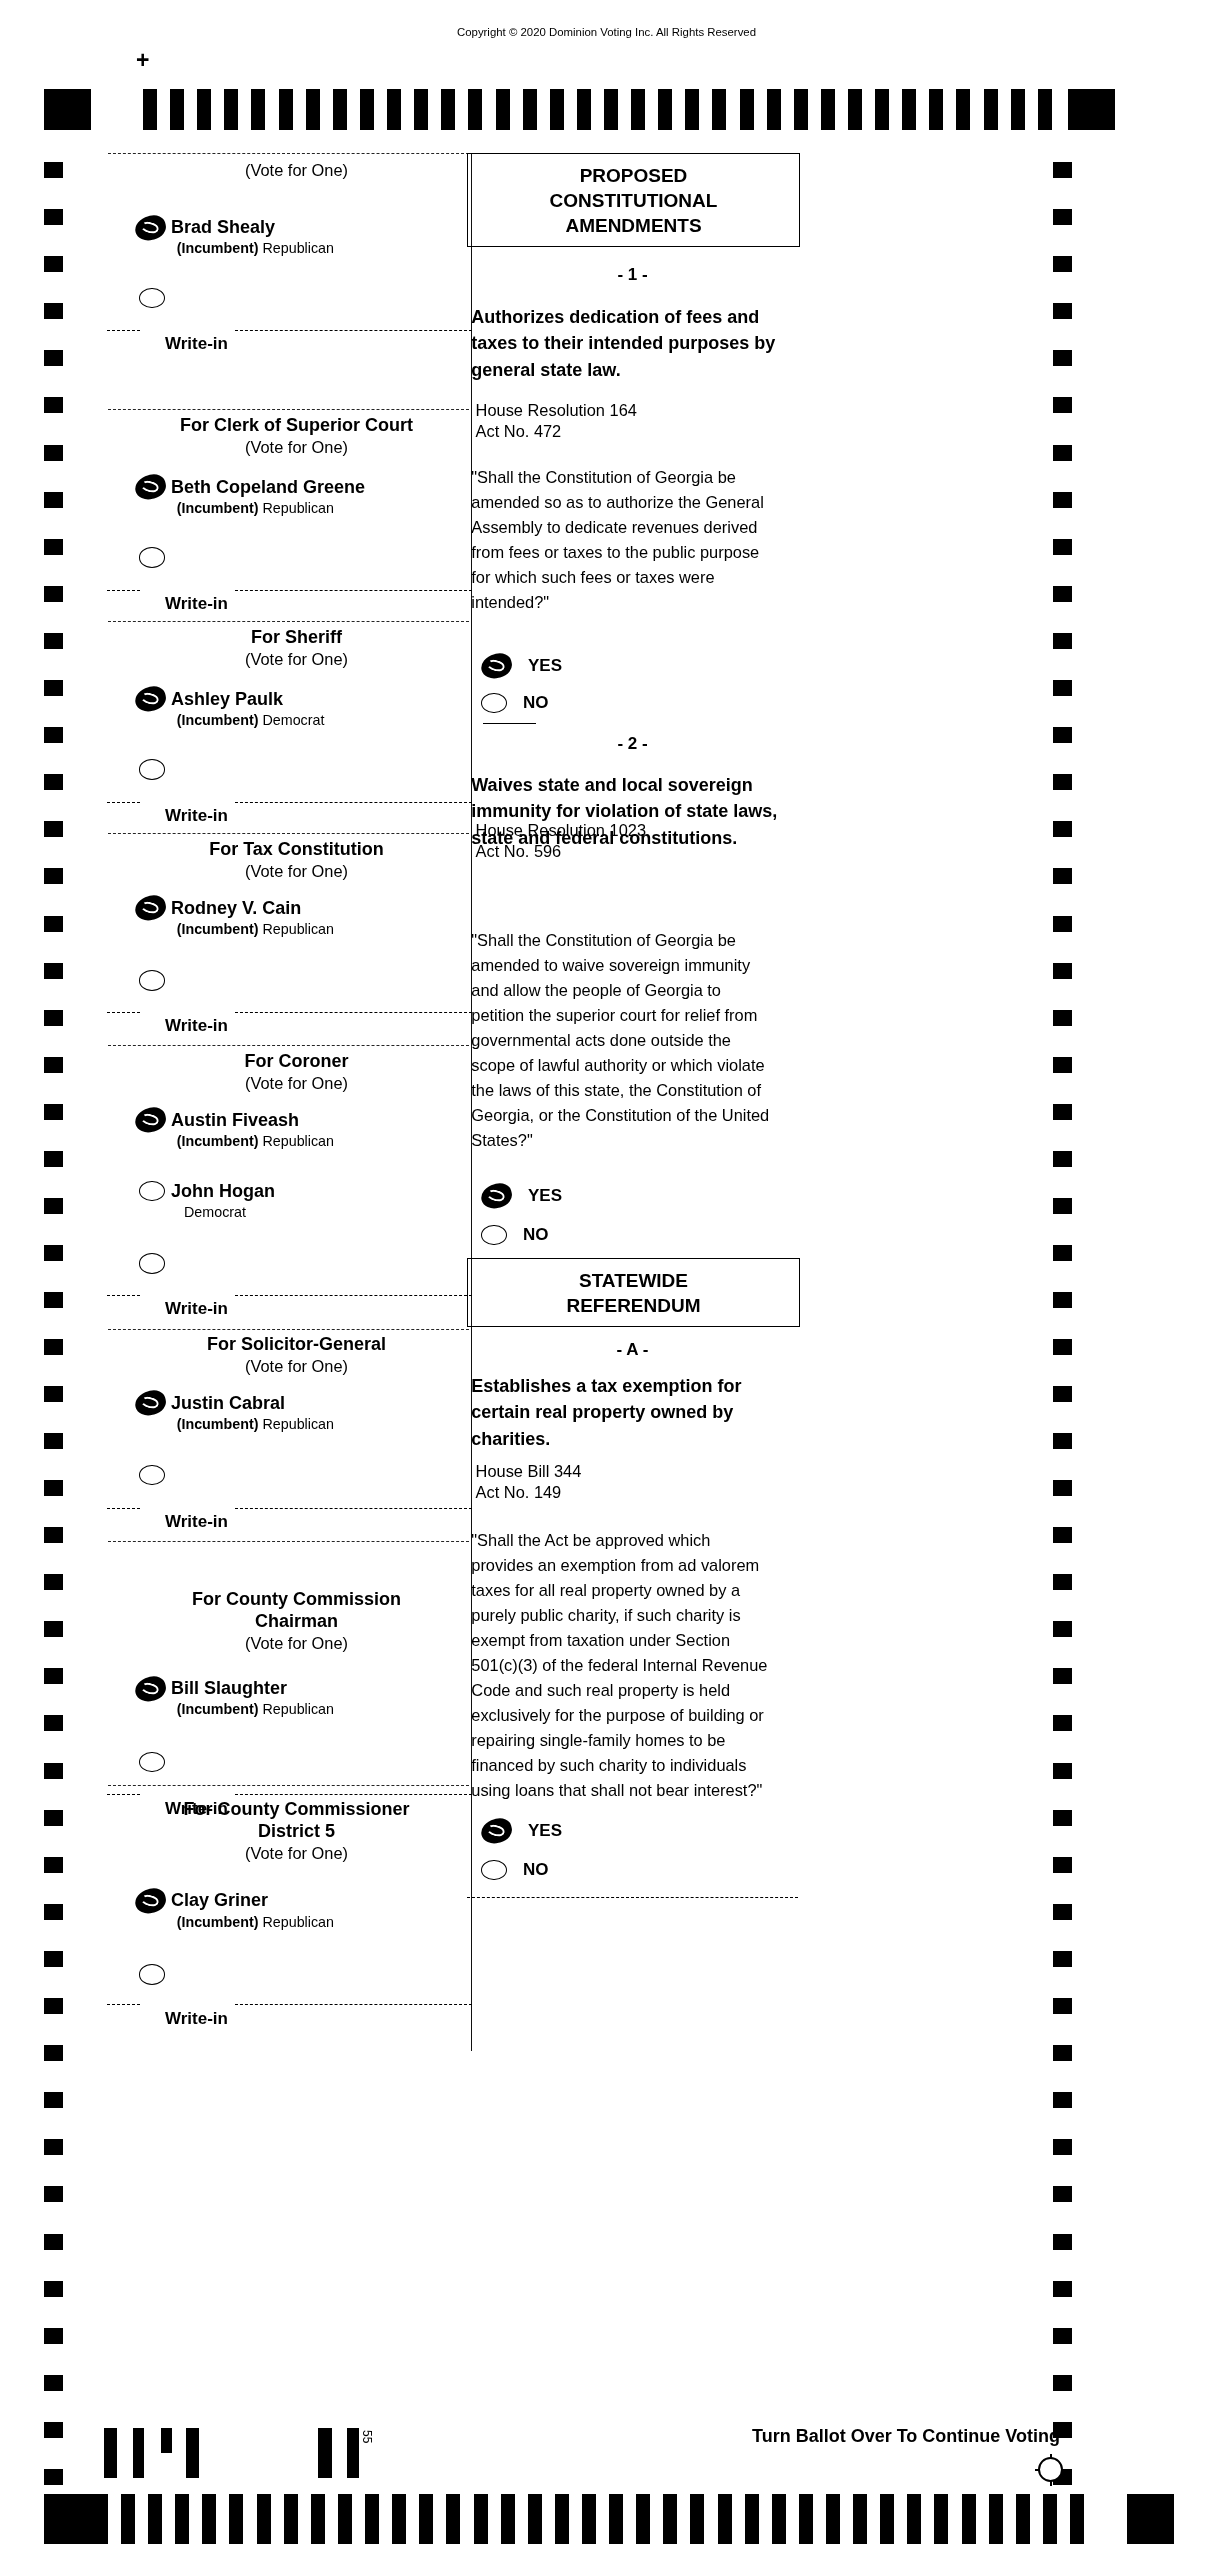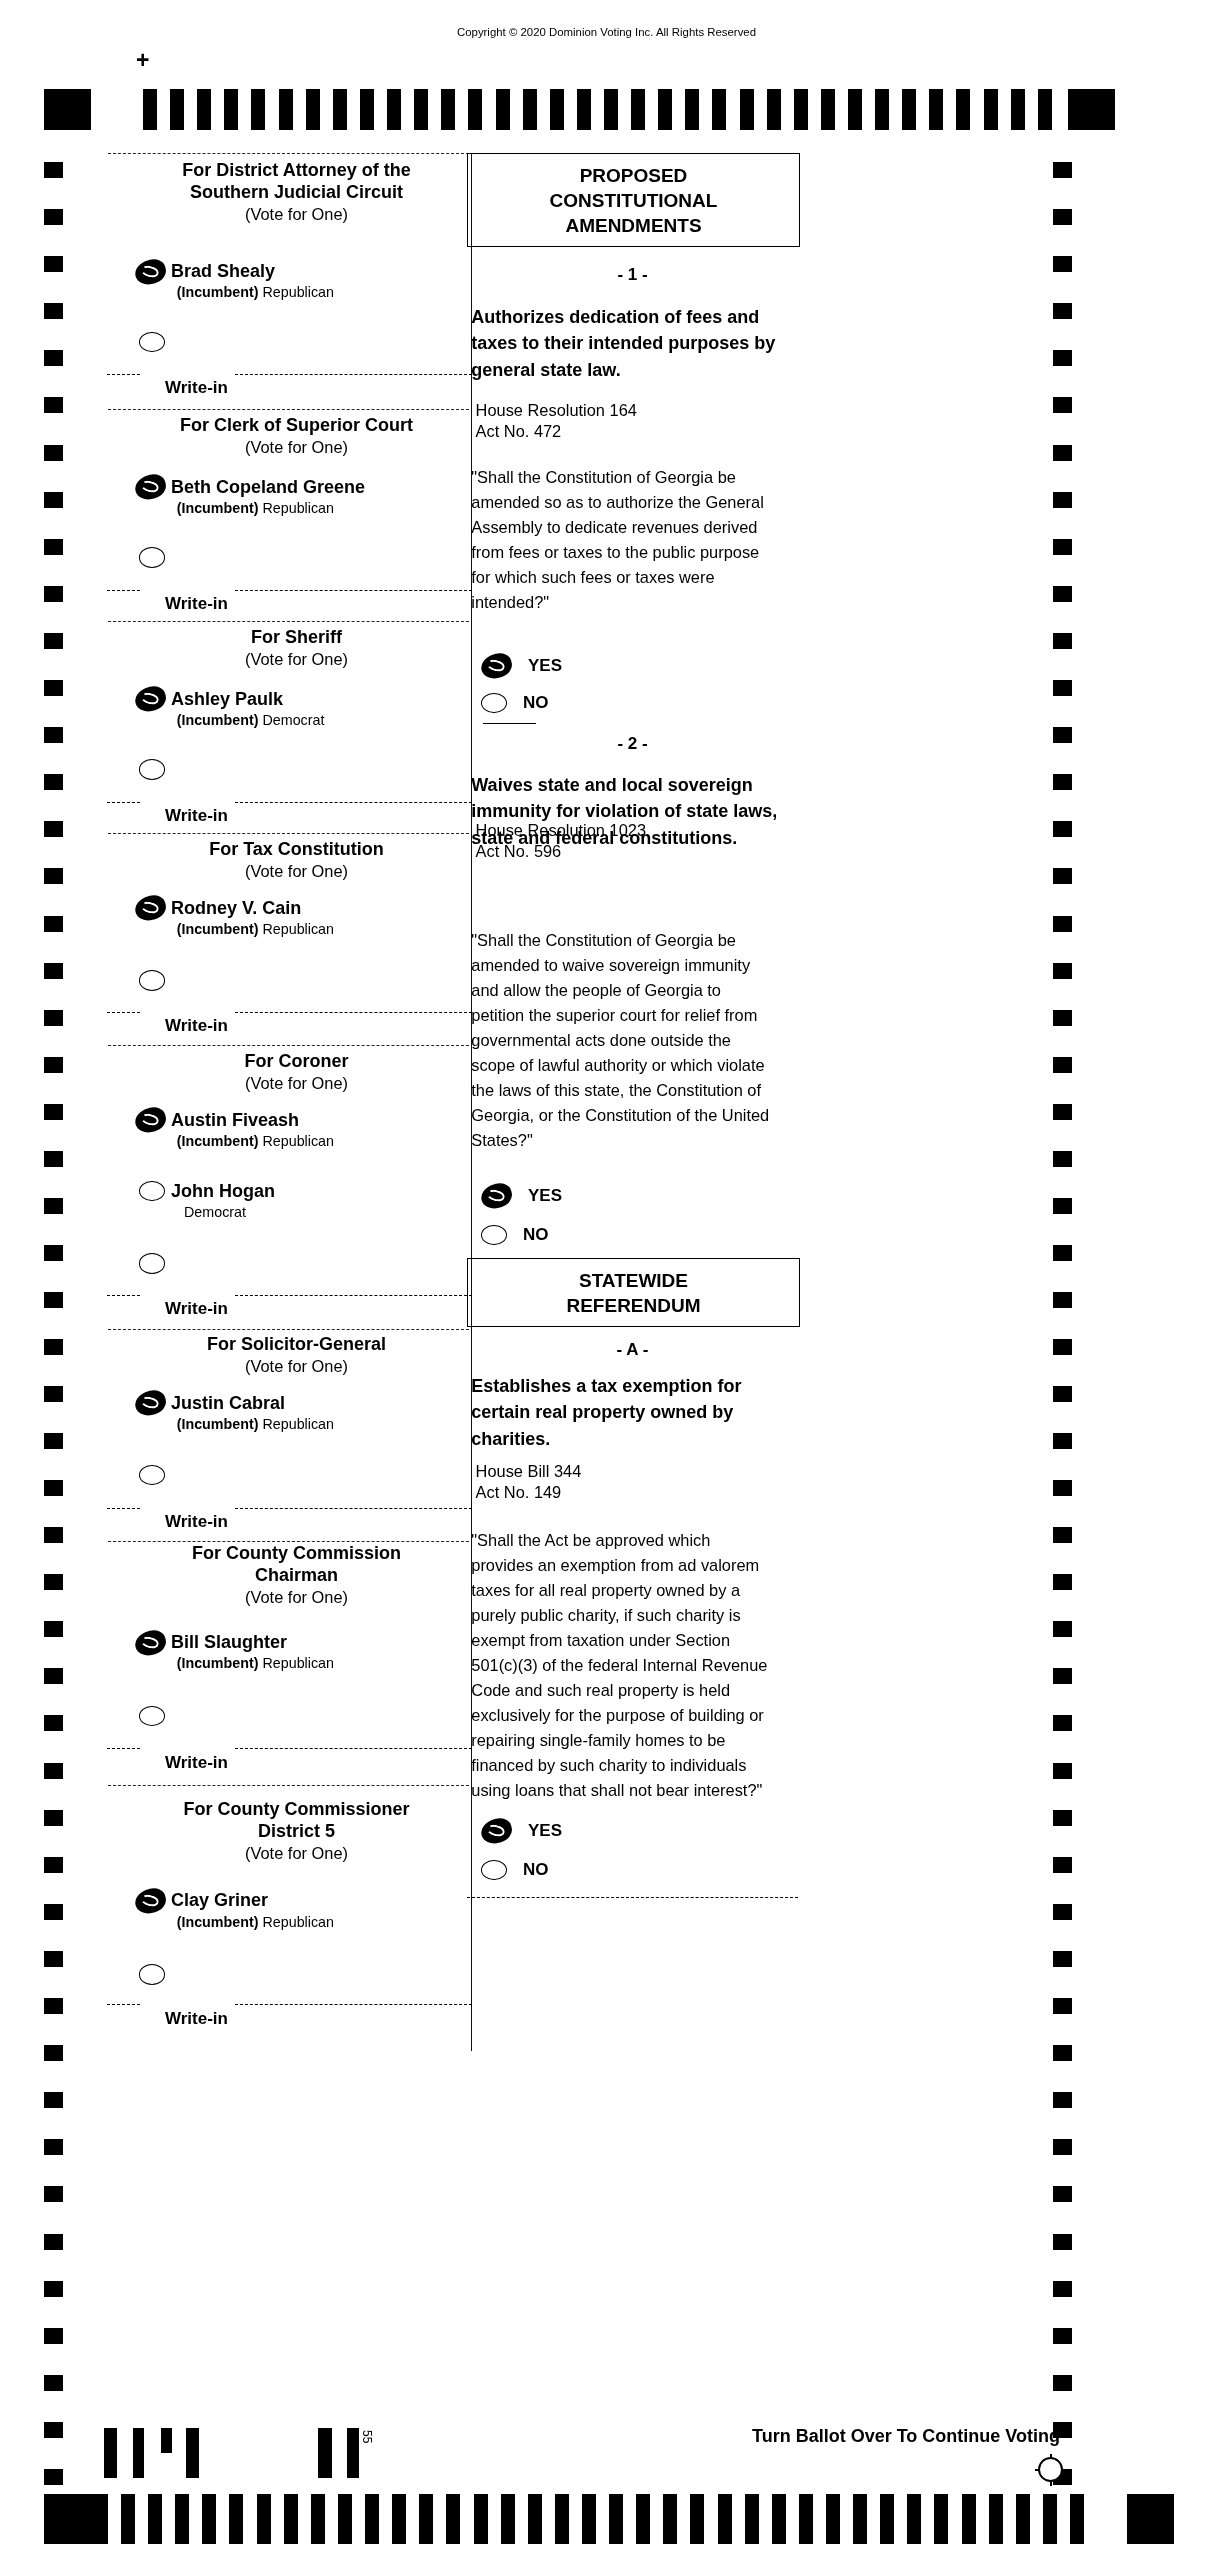--- a/index.html
+++ b/index.html
@@ -230,22 +230,20 @@
 <div class="sep" style="top:621px;"></div>
 <div class="sep" style="top:833px;"></div>
 <div class="sep" style="top:1045px;"></div>
 <div class="sep" style="top:1329px;"></div>
 <div class="sep" style="top:1541px;"></div>
 <div class="sep" style="top:1785px;"></div>
 
 <div id="left-col">
 
   <div class="contest" style="top:159px;">
-    <div class="c-title">For District Attorney of the
-Southern Judicial Circuit</div>
     <div class="c-inst">(Vote for One)</div>
     <div class="cand" style="margin-top:36px;">
       <div class="oval filled"></div>
       <div class="cand-text">
         <div class="cand-name">Brad Shealy</div>
         <div class="cand-detail"><span class="qual">(Incumbent)</span> <span>Republican</span></div>
       </div>
     </div>
     <div class="cand empty-row" style="margin-top:27px;">
       <div class="oval abs"></div>
@@ -357,21 +355,21 @@
     <div class="cand empty-row" style="margin-top:28px;">
       <div class="oval abs"></div>
     </div>
     <div class="writein" style="margin-top:22px;">
       <div class="wi-ldash"></div>
       <div class="wi-line"></div>
       <div class="wi-label">Write-in</div>
     </div>
   </div>
 
-  <div class="contest" style="top:1542px;">
+  <div class="contest" style="top:1588px;">
     <div class="c-title">For County Commission
 Chairman</div>
     <div class="c-inst">(Vote for One)</div>
     <div class="cand" style="margin-top:24px;">
       <div class="oval filled"></div>
       <div class="cand-text">
         <div class="cand-name">Bill Slaughter</div>
         <div class="cand-detail"><span class="qual">(Incumbent)</span> <span>Republican</span></div>
       </div>
     </div>

